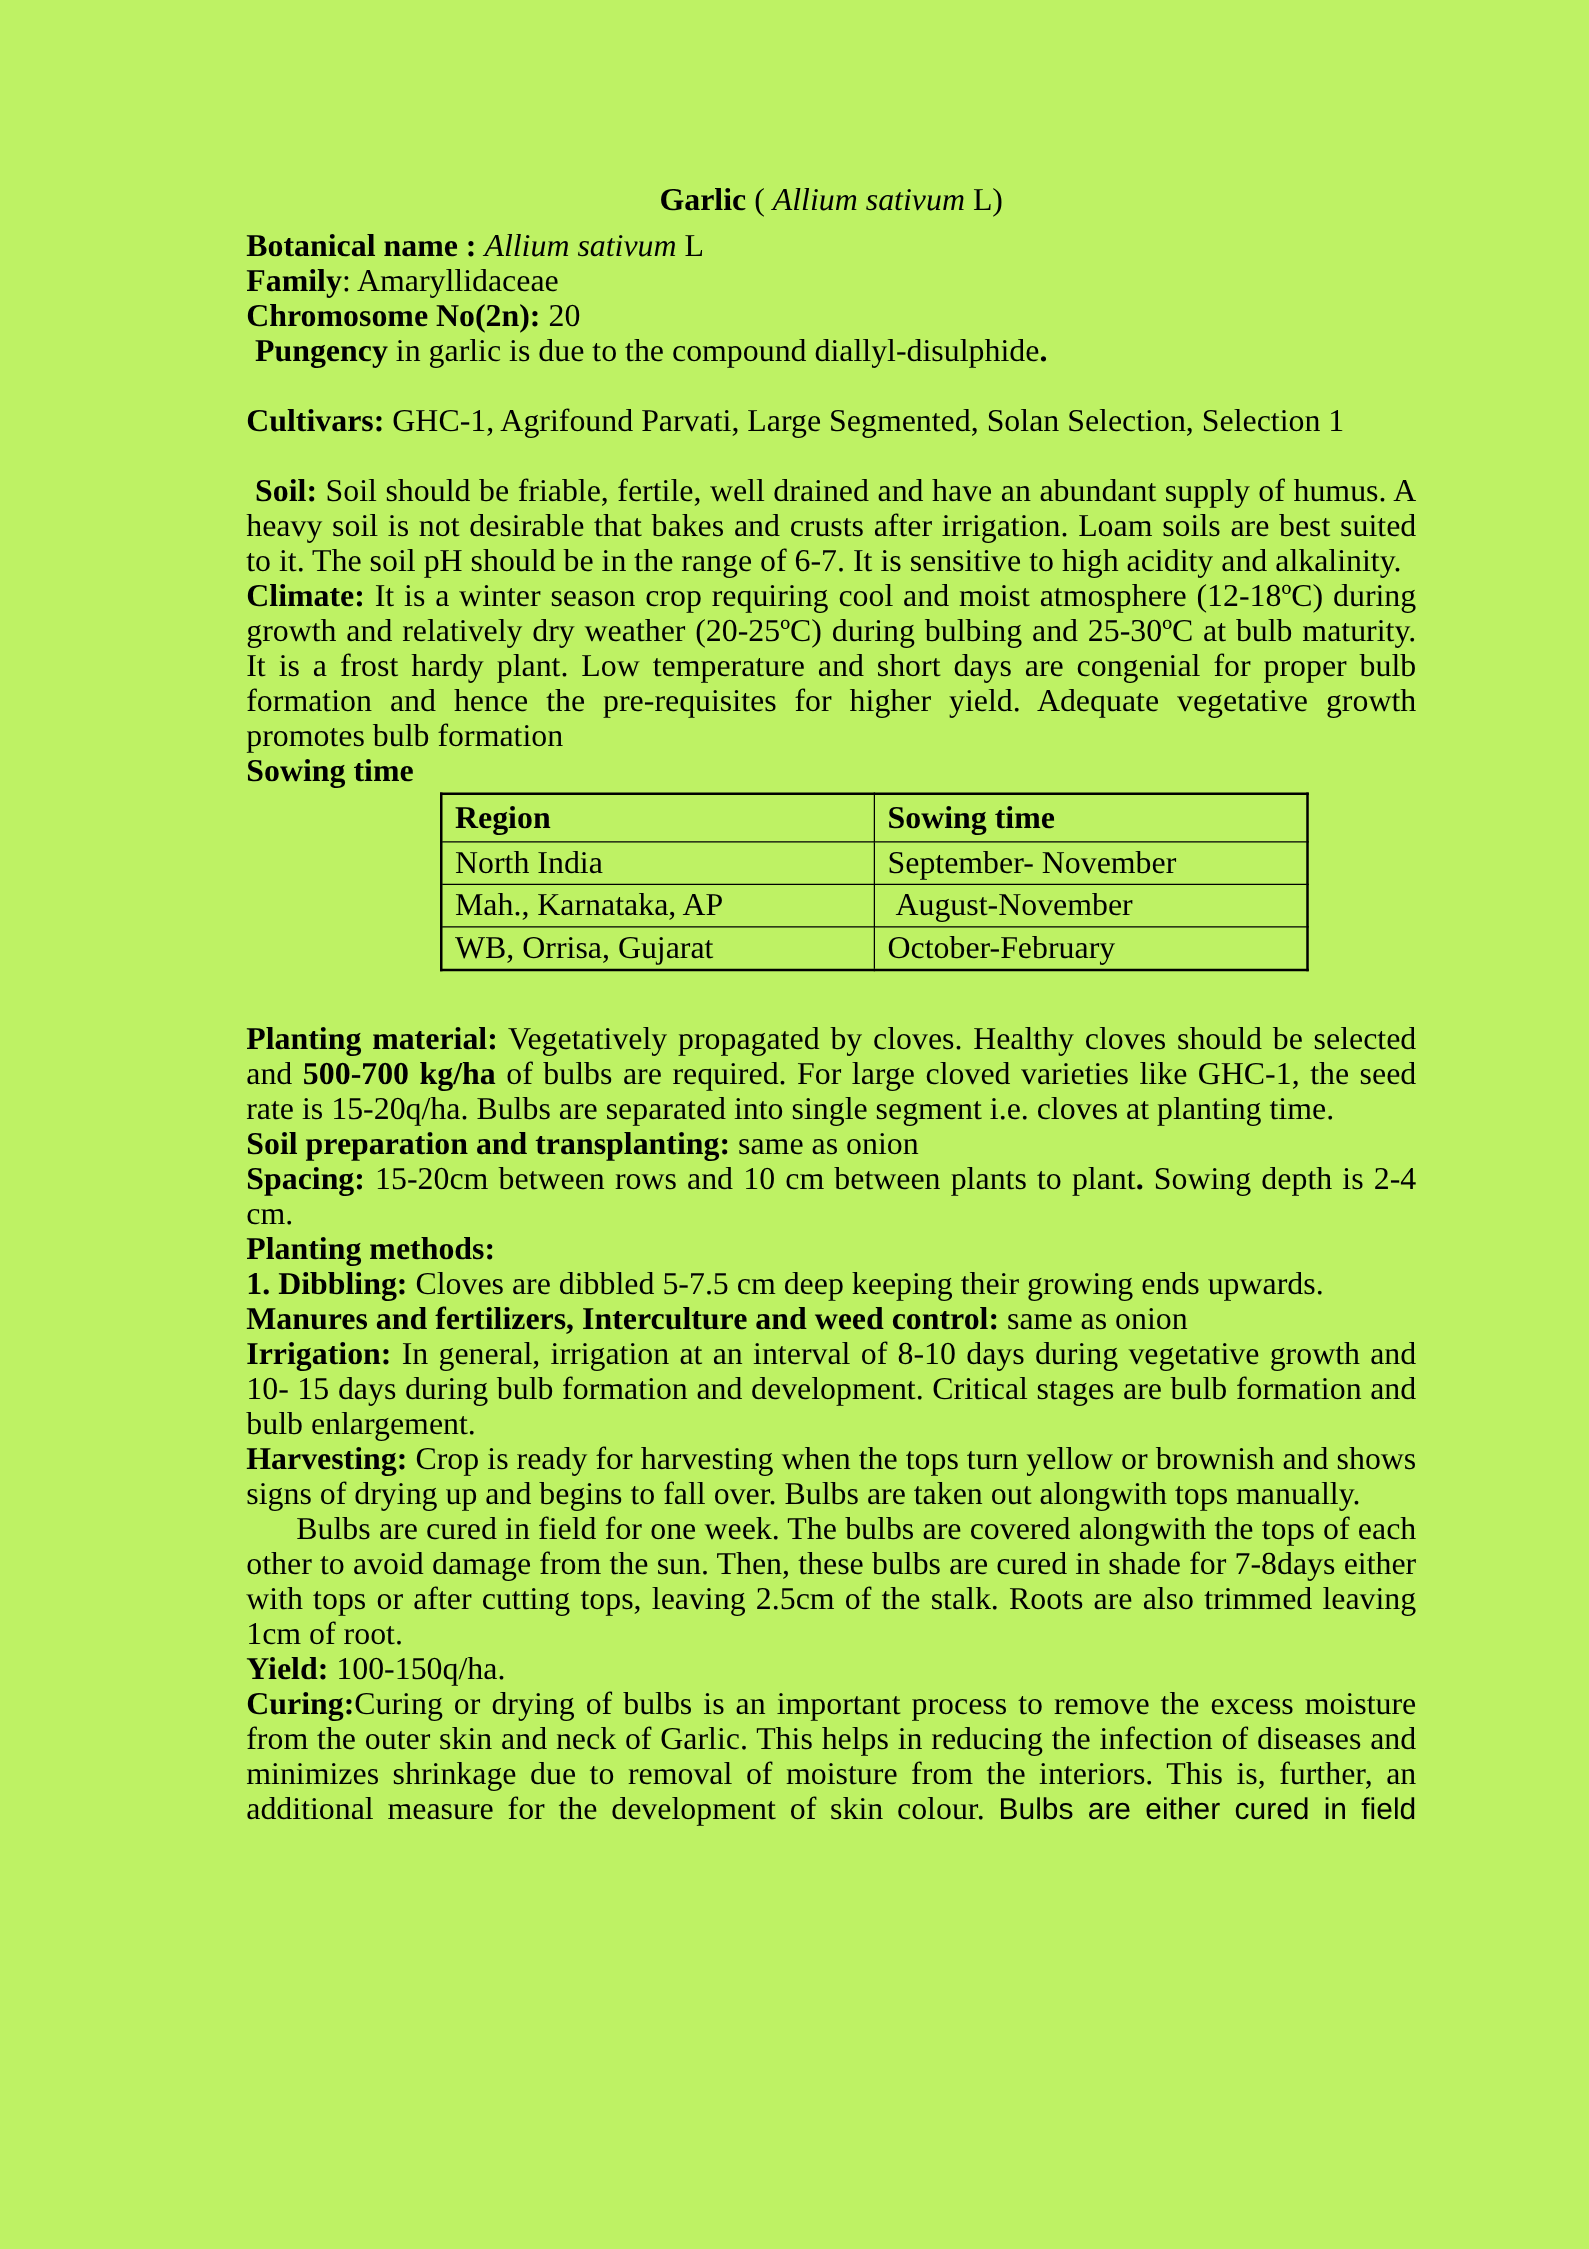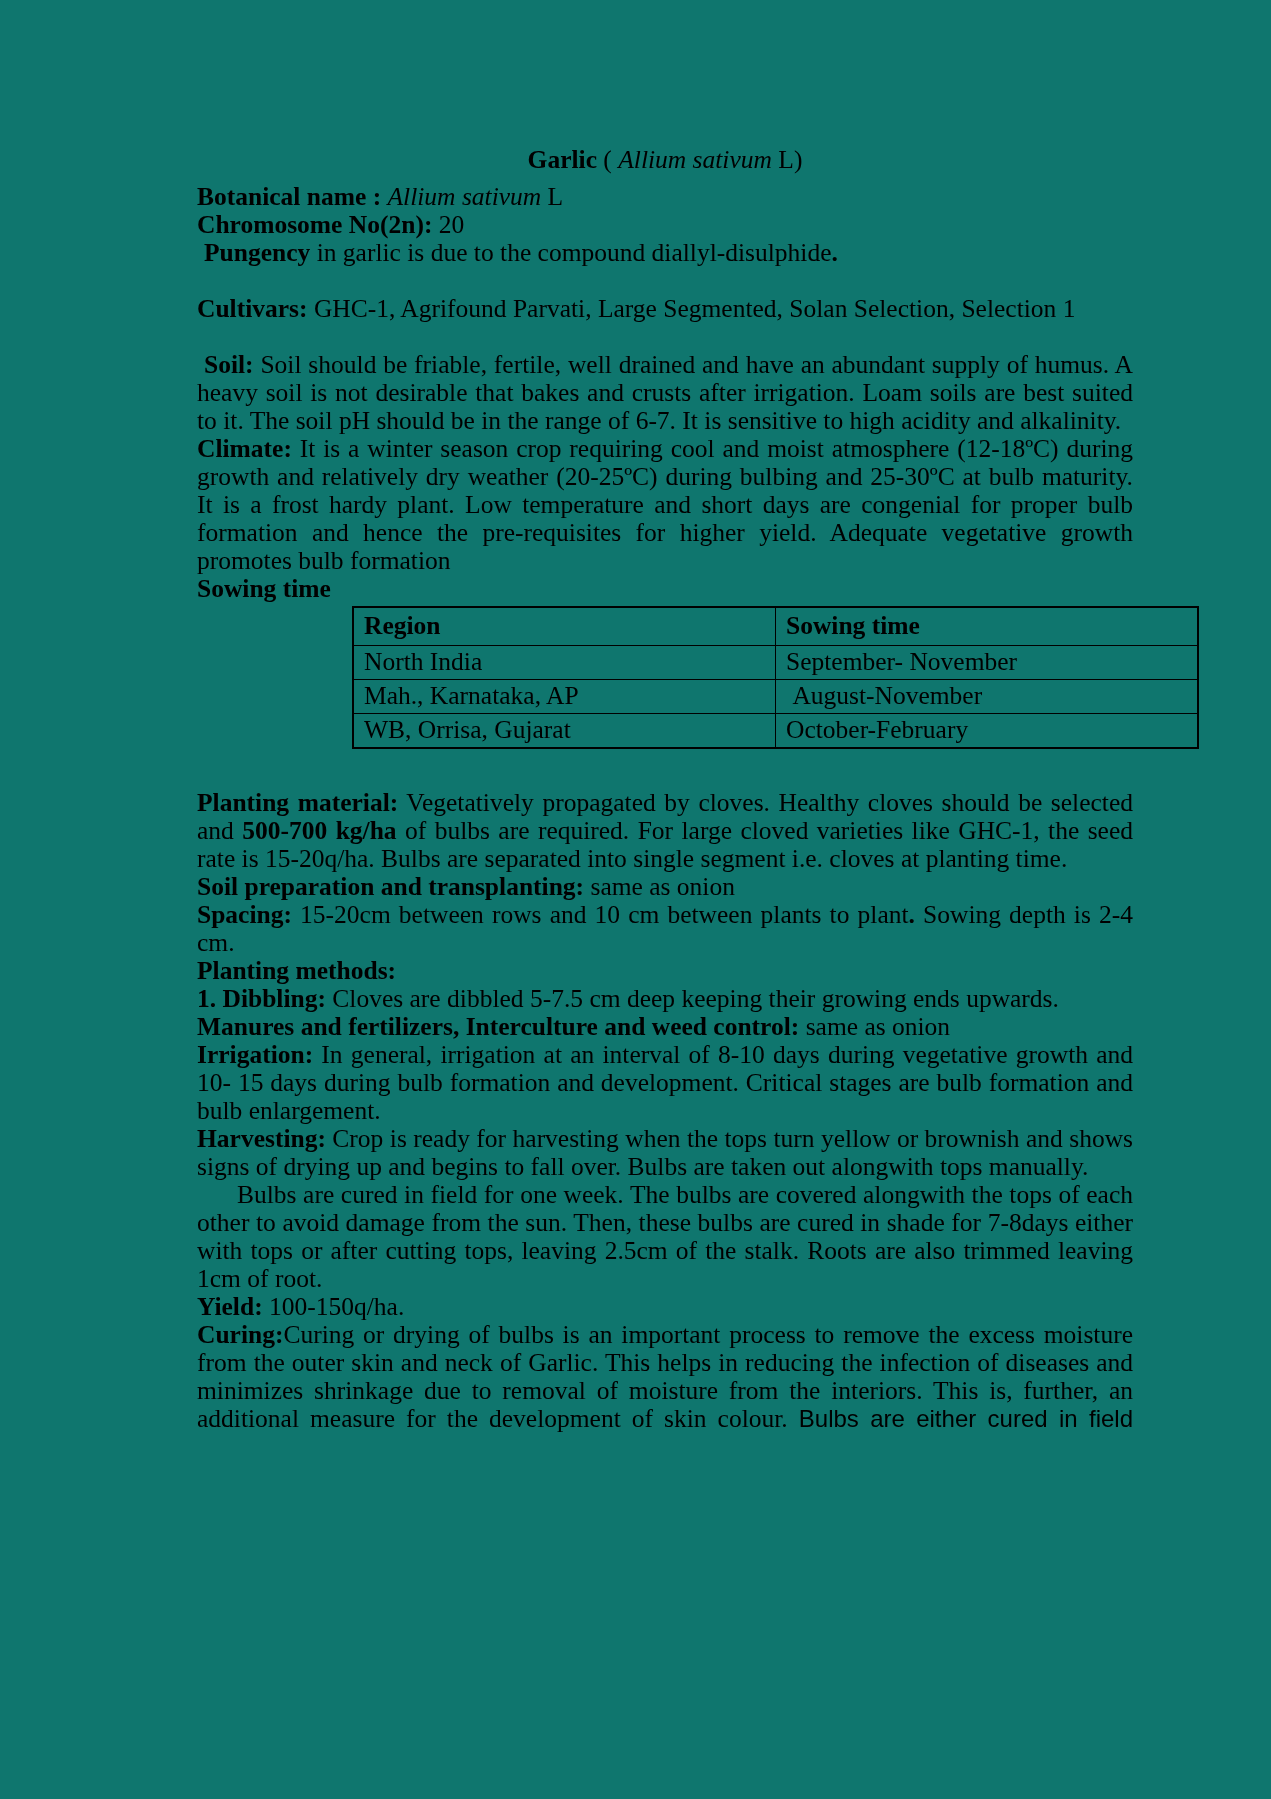--- a/index.html
+++ b/index.html
@@ -1,21 +1,21 @@
 <!DOCTYPE html>
 <html><head>
 <meta charset="utf-8">
 <style>
   html, body { margin: 0; padding: 0; background: #ffffff; }
   .page {
     position: relative;
     width: 1271px;
     height: 1799px;
     box-sizing: border-box;
-    background: #0f766e;
+    background: #bef264;
     color: #000000;
     padding: 146px 138px 12px 197px;
     font-family: "Liberation Serif", serif;
     font-size: 25.5px;
     line-height: 28px;
     overflow: hidden;
   }
   p { margin: 0; }
   .just { text-align: justify; }
   .center { text-align: center; }
@@ -24,40 +24,41 @@
   .spacer-lg { height: 38px; }
   .ind-sm { text-indent: 7px; }
   .hang { text-indent: -26px; }
   .first-ind { text-indent: 40px; }
   .title-line { margin-bottom: 9px; }
   .just-last { text-align-last: justify; }
   .sans { font-family: "Liberation Sans", sans-serif; font-size: 24px; }
   table.sowing {
     border-collapse: collapse;
     margin: 3px 0 2px 155px;
-    width: 847px;
+    width: 695px;
     border: 2px solid #000;
     table-layout: fixed;
   }
   table.sowing th, table.sowing td {
     border: 1px solid #000;
     padding: 2px 10px 3px 10px;
     text-align: left;
     line-height: 28px;
     white-space: pre-wrap;
     overflow: hidden;
   }
   table.sowing th { font-weight: bold; padding-top: 4px; padding-bottom: 5px; }
 </style>
 </head>
 <body>
 
 <div class="page">
   <p class="center title-line"><span style="font-weight: bold;">Garlic</span><span> ( </span><span style="font-style: italic;">Allium sativum</span><span> L)</span></p>
   <p><span style="font-weight: bold;">Botanical name :</span><span> </span><span style="font-style: italic;">Allium sativum</span><span> L</span></p>
+  <p><span style="font-weight: bold;">Family</span><span>: Amaryllidaceae</span></p>
   <p><span style="font-weight: bold;">Chromosome No(2n):</span><span> 20</span></p>
   <p class="ind-sm"><span style="font-weight: bold;">Pungency</span><span> in garlic is due to the compound diallyl-disulphide</span><span style="font-weight: bold;">.</span></p>
   <div class="spacer"></div>
   <p><span style="font-weight: bold;">Cultivars:</span><span> GHC-1, Agrifound Parvati, Large Segmented, Solan Selection, Selection 1</span></p>
   <div class="spacer"></div>
   <p class="just ind-sm"><span style="font-weight: bold;">Soil:</span><span> Soil should be friable, fertile, well drained and have an abundant supply of humus. A heavy soil is not desirable that bakes and crusts after irrigation. Loam soils are best suited to it. The soil pH should be in the range of 6-7. It is sensitive to high acidity and alkalinity.</span></p>
   <p class="just"><span style="font-weight: bold;">Climate:</span><span> It is a winter season crop requiring cool and moist atmosphere (12-18ºC) during growth and relatively dry weather (20-25ºC) during bulbing and 25-30ºC at bulb maturity. It is a frost hardy plant. Low temperature and short days are congenial for proper bulb formation and hence the pre-requisites for higher yield. Adequate vegetative growth promotes bulb formation</span></p>
   <p class="bold">Sowing time</p>
   <table class="sowing">
       <thead>

